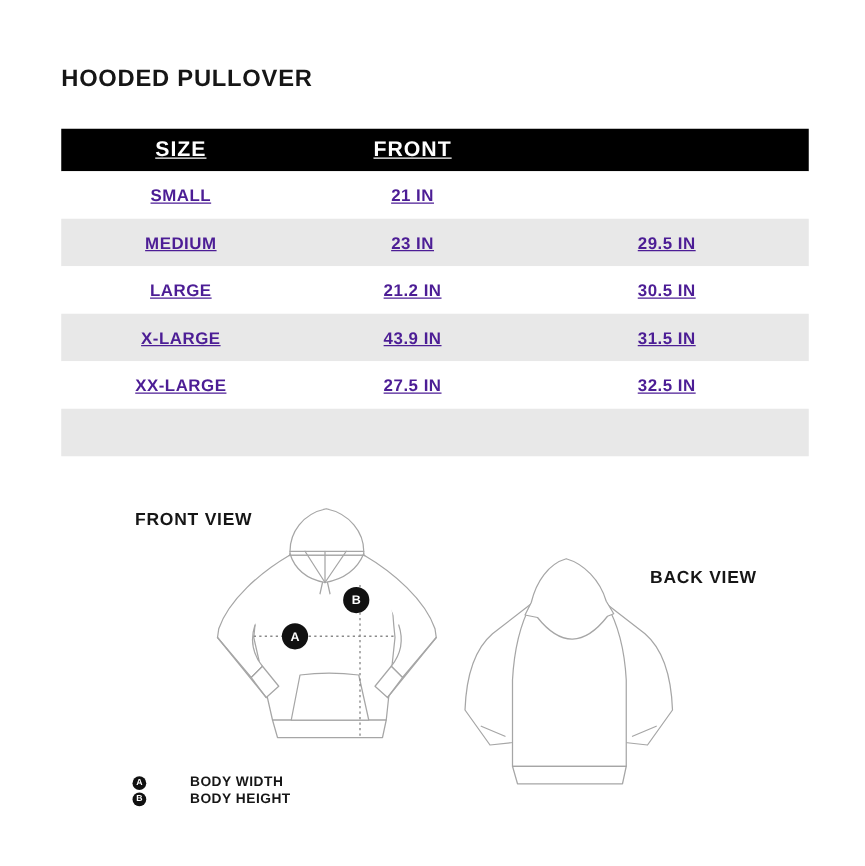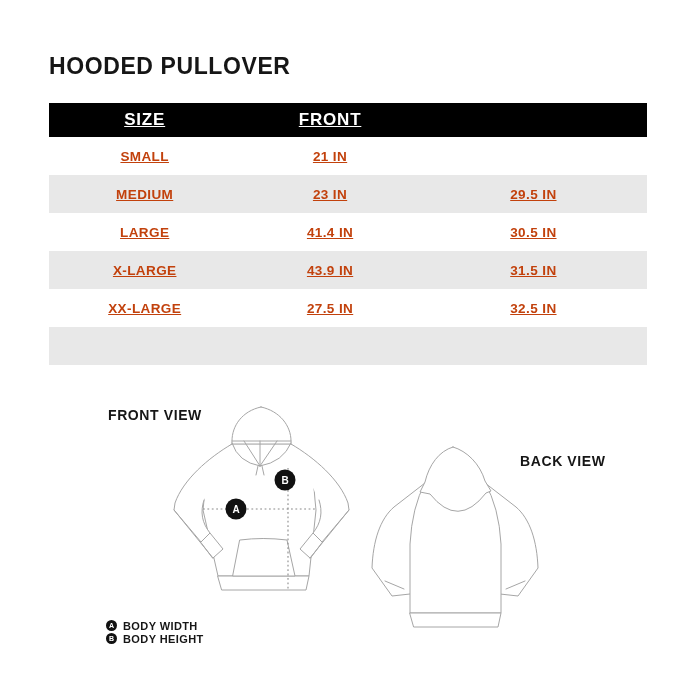--- a/index.html
+++ b/index.html
@@ -10,21 +10,21 @@
     height: 693px;
     background: #ffffff;
     font-family: "Liberation Sans", sans-serif;
     color: #161616;
     overflow: hidden;
   }
   .page-title {
     position: absolute;
     left: 49px;
     top: 53px;
-    font-size: 23px;
+    font-size: 19px;
     font-weight: bold;
     letter-spacing: 0.6px;
     color: #161616;
   }
   .size-table {
     position: absolute;
     left: 49px;
     top: 103px;
     width: 598px;
   }
@@ -40,21 +40,21 @@
     font-size: 17px;
     font-weight: bold;
     letter-spacing: 0.8px;
   }
   .t-data {
     height: 38px;
     align-items: center;
     font-size: 13.5px;
     font-weight: bold;
     letter-spacing: 0.4px;
-    color: #c2410c;
+    color: #4c1d95;
     background: #ffffff;
   }
   .t-data.alt { background: #e8e8e8; }
   .t-empty { height: 38px; background: #e8e8e8; }
   .view-label {
     position: absolute;
     font-size: 14px;
     font-weight: bold;
     letter-spacing: 0.6px;
     color: #161616;
@@ -65,22 +65,24 @@
   .sketch { position: absolute; }
   .front-sketch { left: 170px; top: 400px; }
   .back-sketch  { left: 368px; top: 437px; }
   .legend {
     position: absolute;
     left: 106px;
     top: 620px;
   }
   .legend-row {
     display: flex;
+    align-items: center;
     height: 12px;
     margin-bottom: 1px;
+    gap: 29px;
   }
   .legend-dot {
     width: 11px; height: 11px;
     border-radius: 50%;
     background: #111111;
     color: #ffffff;
     font-size: 7px;
     font-weight: bold;
     display: flex;
     align-items: center;
@@ -112,21 +114,21 @@
       <div class="c1">SMALL</div>
       <div class="c2">21 IN</div>
     </div>
     <div class="t-row t-data alt">
       <div class="c1">MEDIUM</div>
       <div class="c2">23 IN</div>
       <div class="c3">29.5 IN</div>
     </div>
     <div class="t-row t-data">
       <div class="c1">LARGE</div>
-      <div class="c2">41.4 IN</div>
+      <div class="c2">21.2 IN</div>
       <div class="c3">30.5 IN</div>
     </div>
     <div class="t-row t-data alt">
       <div class="c1">X-LARGE</div>
       <div class="c2">43.9 IN</div>
       <div class="c3">31.5 IN</div>
     </div>
     <div class="t-row t-data">
       <div class="c1">XX-LARGE</div>
       <div class="c2">27.5 IN</div>

